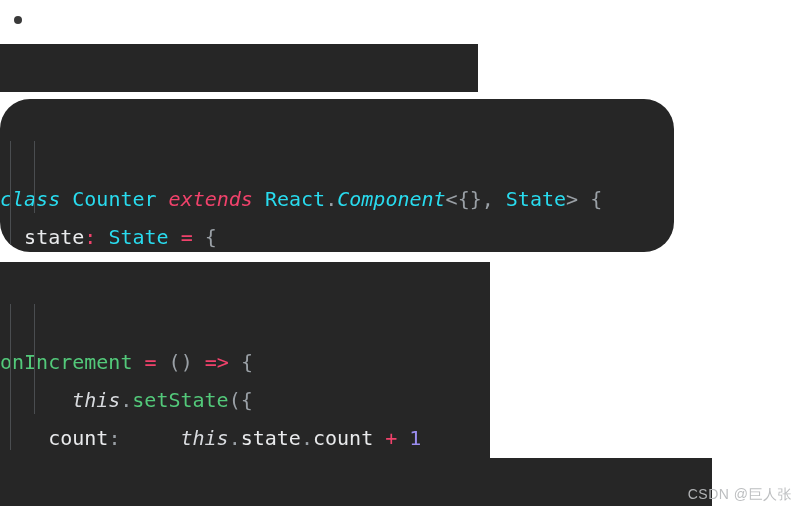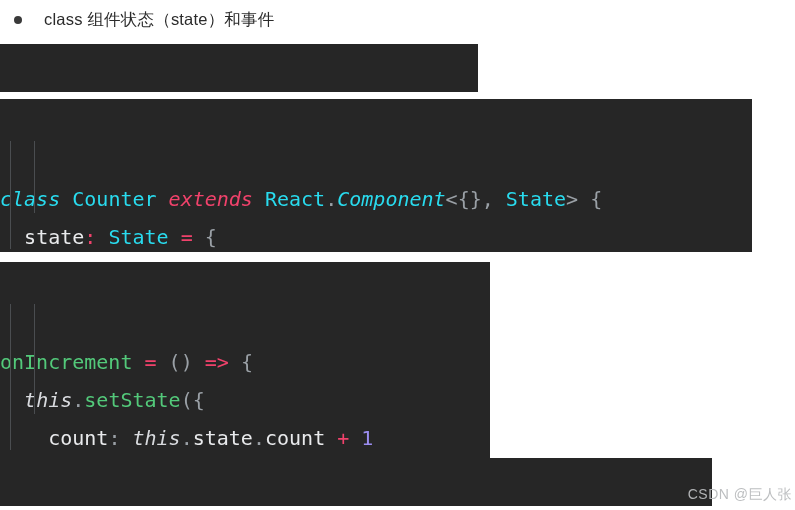--- a/index.html
+++ b/index.html
@@ -55,33 +55,33 @@
   .code-line {
     height: 38px;
     white-space: pre;
     position: relative;
   }
   .code-block .pad {
     padding: 5px 0 5px 0;
   }
 
   #block-1 { left: 0px;  top: 44px;  width: 478px; height: 48px; }
-  #block-2 { left: 0px;  top: 99px;  width: 752px; height: 153px; }
+  #block-2 { left: 0px;  top: 99px;  width: 674px; height: 153px; border-radius: 30px; }
   #block-3 { left: 0px;  top: 262px; width: 490px; height: 228px; }
   #block-4 { left: 0px;  top: 458px; width: 712px; height: 48px; }
 
   
   .t-key      { color: #29dbee; font-style: italic; }      
   .t-type     { color: #29dbee; }                           
   .t-type-i   { color: #29dbee; font-style: italic; }       
   .t-op       { color: #f0426b; }                           
   .t-op-i     { color: #f0426b; font-style: italic; }       
   .t-punc     { color: #9aa0a6; }                           
   .t-plain    { color: #e9eaec; }                           
-  .t-plain-i  { color: #d8dade; font-style: italic; }       
+  .t-plain-i  { color: #d8dade; font-style: italic; margin-left: 48px; }       
   .t-num      { color: #9b8df0; }                           
   .t-fn       { color: #53c97a; }                           
 
   
   .guide {
     position: absolute;
     width: 1px;
     background: #4a4d50;
   }
 
@@ -98,21 +98,20 @@
     mix-blend-mode: normal;
     opacity: 0.95;
     z-index: 5;
   }
 </style>
 </head>
 <body>
 
 <div class="bullet-row">
   <span class="bullet-dot"></span>
-  <span class="bullet-text">class 组件状态（state）和事件</span>
 </div>
 
 <div class="code-block" id="block-1">
   
 </div>
 
 <div class="code-block" id="block-2">
   <div class="pad"><div class="code-line"><span class="t-key">class</span><span class="t-plain"> </span><span class="t-type">Counter</span><span class="t-plain"> </span><span class="t-op-i">extends</span><span class="t-plain"> </span><span class="t-type">React</span><span class="t-punc">.</span><span class="t-type-i">Component</span><span class="t-punc">&lt;{}</span><span class="t-punc">,</span><span class="t-plain"> </span><span class="t-type">State</span><span class="t-punc">&gt;</span><span class="t-plain"> </span><span class="t-punc">{</span></div><div class="code-line"><span class="t-plain">  </span><span class="t-plain">state</span><span class="t-op">:</span><span class="t-plain"> </span><span class="t-type">State</span><span class="t-plain"> </span><span class="t-op">=</span><span class="t-plain"> </span><span class="t-punc">{</span></div></div>
 <div class="guide" style="left: 10px; top: 42px; height: 108px;"></div><div class="guide" style="left: 34px; top: 42px; height: 72px;"></div></div>
 

